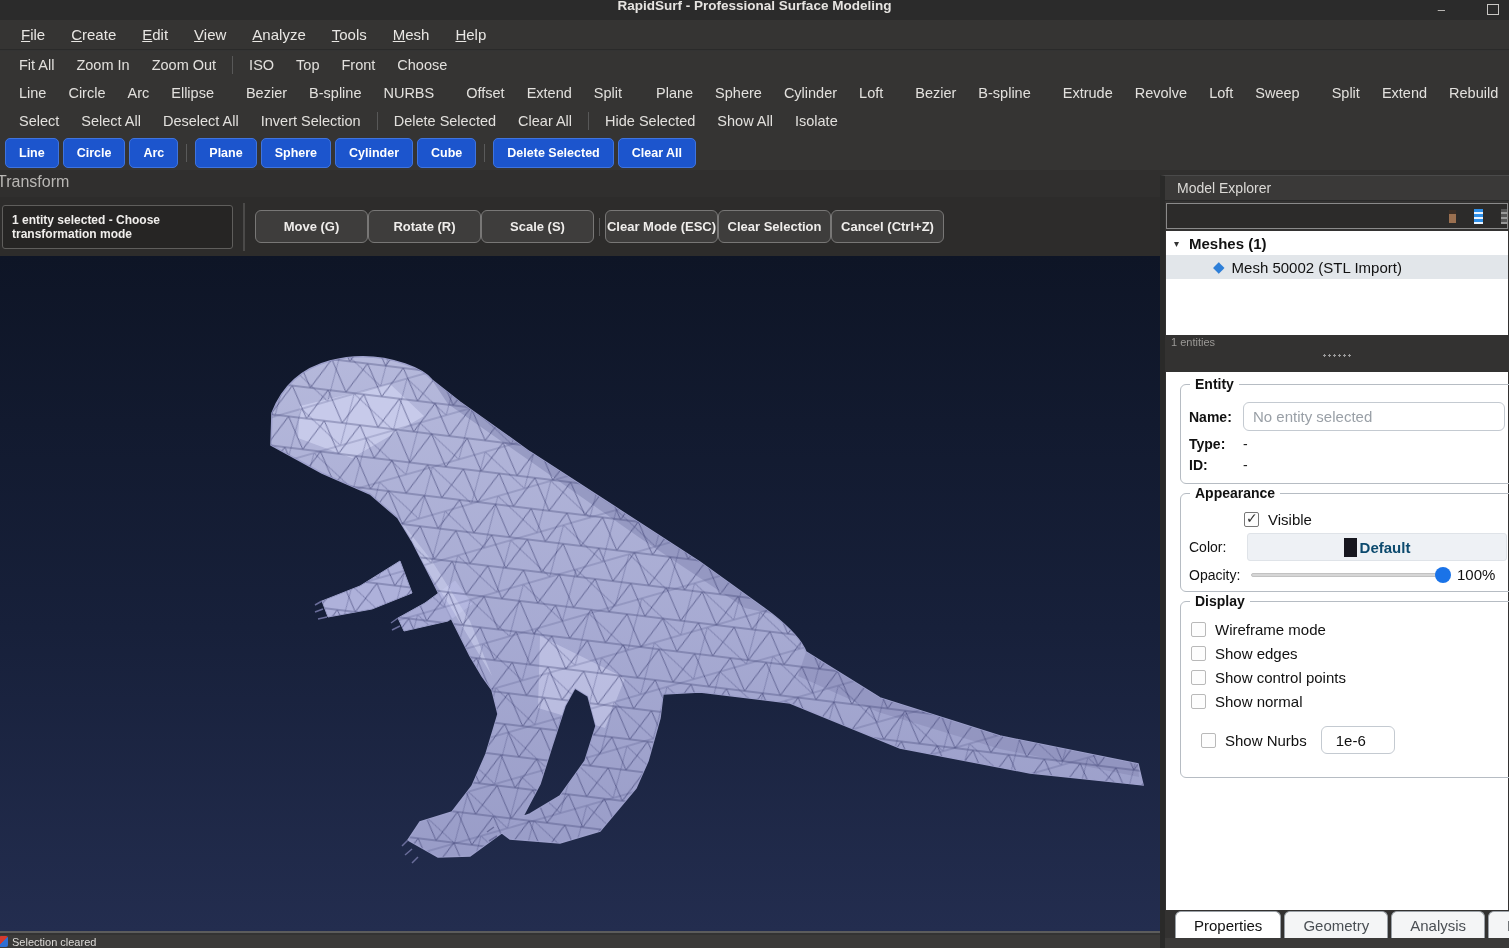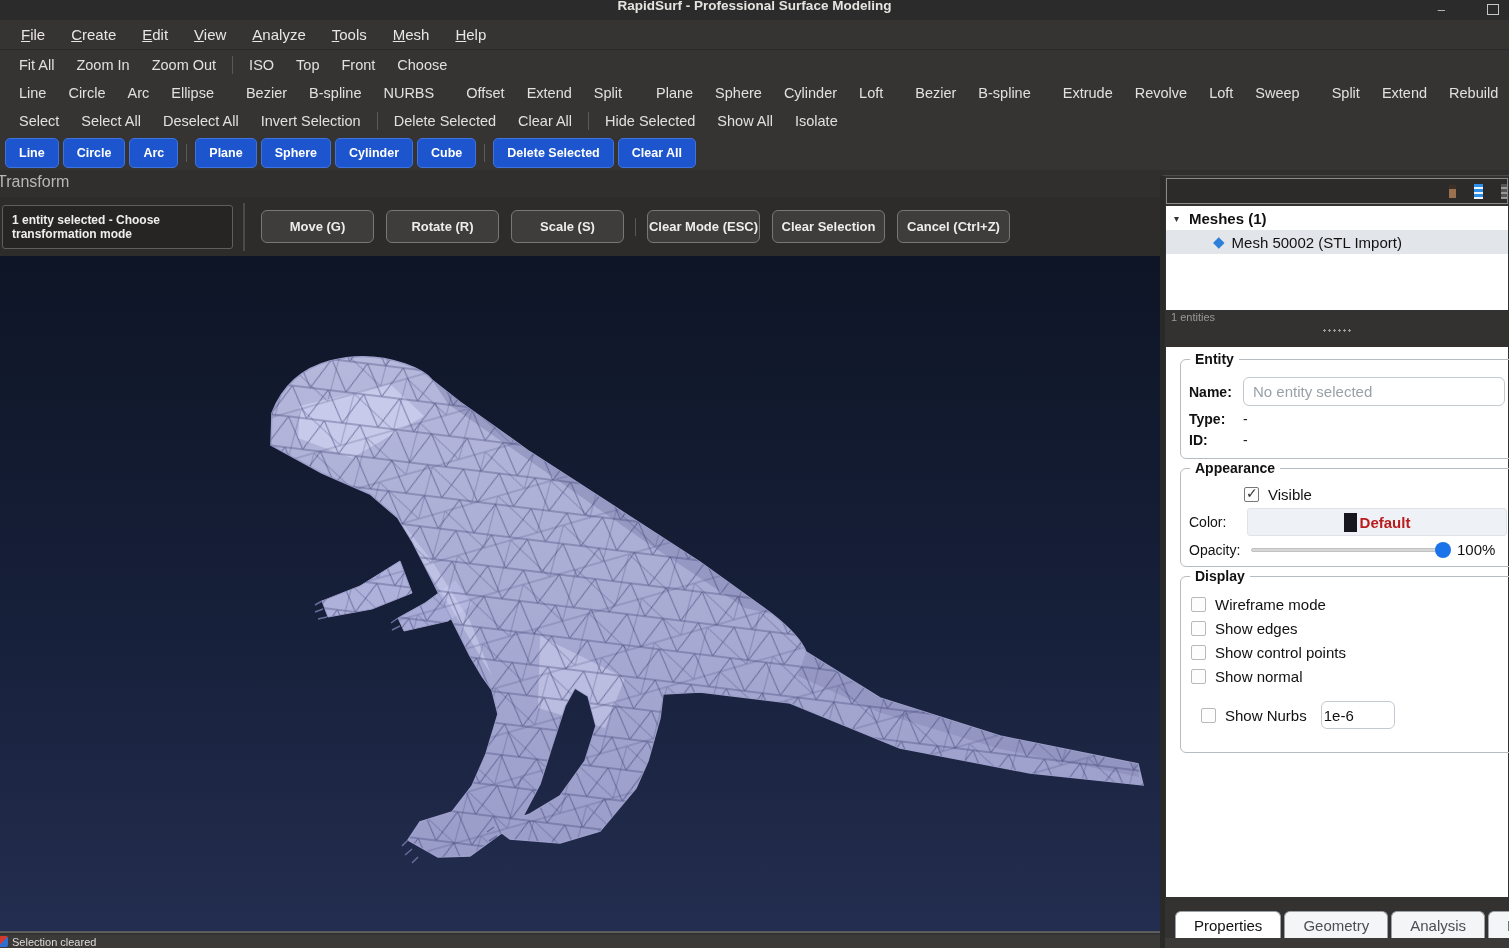--- a/index.html
+++ b/index.html
@@ -40,21 +40,21 @@
   .transform-area { position:absolute; left:0; top:170px; width:1509px; height:86px; background:#302f2e; }
   .transform-label { position:absolute; left:-3px; top:3px; color:#b9b7b4; font-size:16px; }
   .transform-bar { position:absolute; left:0; top:27px; width:1344px; height:59px; background:#2d2c2b;
     display:flex; align-items:center; }
   .tstatus { margin-left:2px; width:231px; height:44px; background:#262524; border:1px solid #5f5e5c;
     border-radius:3px; color:#f0eeec; font-size:12px; font-weight:bold; display:flex;
     align-items:center; padding-left:9px; }
   .tsep { width:2px; height:48px; background:#4b4a49; margin:0 10px; }
   .tbtn-wrap { display:flex; align-items:center; }
   .t-btn { background:#3e3d3c; border:1px solid #787776; border-radius:6px; color:#efedeb;
-    font-size:13px; font-weight:bold; width:113px; height:33px; margin:0 6px; cursor:pointer; }
+    font-size:13px; font-weight:bold; width:113px; height:33px; margin:0 0; cursor:pointer; }
 
   
   .viewport { position:absolute; left:0; top:256px; width:1509px; height:677px;
     background:linear-gradient(180deg,#0e1526 0%,#17203a 55%,#232d4f 100%);
     border-bottom:2px solid #5c5c5c; }
 
   
   .statusbar { position:absolute; left:0; top:935px; width:1509px; height:13px; background:#3b3a39;
     display:flex; align-items:center; color:#dddbd8; font-size:11px; }
   .status-icon { width:9px; height:11px; margin:0 4px 0 -1px;
@@ -95,31 +95,31 @@
   .name-input::placeholder { color:#9aa0a7; }
   .dashval { color:#222; }
   .checkbox { width:15px; height:15px; border:1px solid #b9b9b9; border-radius:2px;
     background:#fdfdfd; margin-right:9px; flex:0 0 15px; position:relative; }
   .checkbox.checked { border-color:#777; }
   .checkbox.checked::after { content:"✓"; position:absolute; left:1px; top:-3px;
     font-size:14px; color:#333; font-weight:bold; }
   .vis-row { margin-left:55px; }
   .color-btn { width:260px; height:28px; background:#eef1f5; border:1px solid #dfe3e8; border-radius:3px;
     display:flex; align-items:center; justify-content:center; font-size:15px; font-weight:bold;
-    color:#b91c1c; cursor:pointer; }
+    color:#0c4a6e; cursor:pointer; }
   .swatch { width:13px; height:19px; background:#17171f; margin-right:3px; }
   .slider { position:relative; width:198px; height:16px; margin:0 8px 0 2px; }
   .slider-track { position:absolute; left:0; right:0; top:6px; height:4px; background:#d6d6d6;
     border-radius:2px; border:1px solid #c2c2c2; }
   .slider-handle { position:absolute; right:-2px; top:0; width:16px; height:16px;
     border-radius:50%; background:#1a73e8; }
   .check-row { display:flex; align-items:center; font-size:15px; color:#111; margin:7px 0 7px 2px; }
   .nurbs-row { margin-left:12px; margin-top:16px; }
   .nurbs-input { width:74px; height:28px; border:1px solid #c4cad1; border-radius:6px;
-    font-size:15px; padding:0 2px; margin-left:14px; color:#111; font-family:inherit; }
+    font-size:15px; padding:0 14px; margin-left:14px; color:#111; font-family:inherit; }
 
   .tabsbar { position:absolute; left:0; bottom:10px; width:349px; height:28px; background:#333231;
     display:flex; align-items:flex-end; padding-left:10px; }
   .tab { height:27px; border:1px solid #9aa0a6; border-bottom:none; border-radius:6px 6px 0 0;
     background:#f4f5f6; color:#4a4f54; font-size:15px; display:flex; align-items:center;
     justify-content:center; padding:0 18px; margin-right:3px; cursor:pointer; white-space:nowrap; }
   .tab.active { background:#ffffff; color:#111; z-index:2; }
   .panel-bottom-strip { position:absolute; left:0; bottom:0; width:349px; height:10px; background:#3b3a39; }
 </style>
 </head>
@@ -295,20 +295,21 @@
     <path d="M494,571 l-7,5 m10,4 l-8,5" stroke="#6a6d9a" stroke-width="1.5" fill="none"></path>
   </svg>
 </div>
 
 <div class="statusbar">
   <span class="status-icon"></span>
   <span>Selection cleared</span>
 </div>
 
 <div class="panel">
+  <div class="panel-header">Model Explorer</div>
 
   <div class="panel-toolbar">
     <span class="exp-icon1"></span>
     <span class="exp-icon2"></span>
     <span class="exp-icon3"></span>
   </div>
 
   <div class="tree">
     <div class="tree-root">
       <span class="tree-arrow">▾</span>

